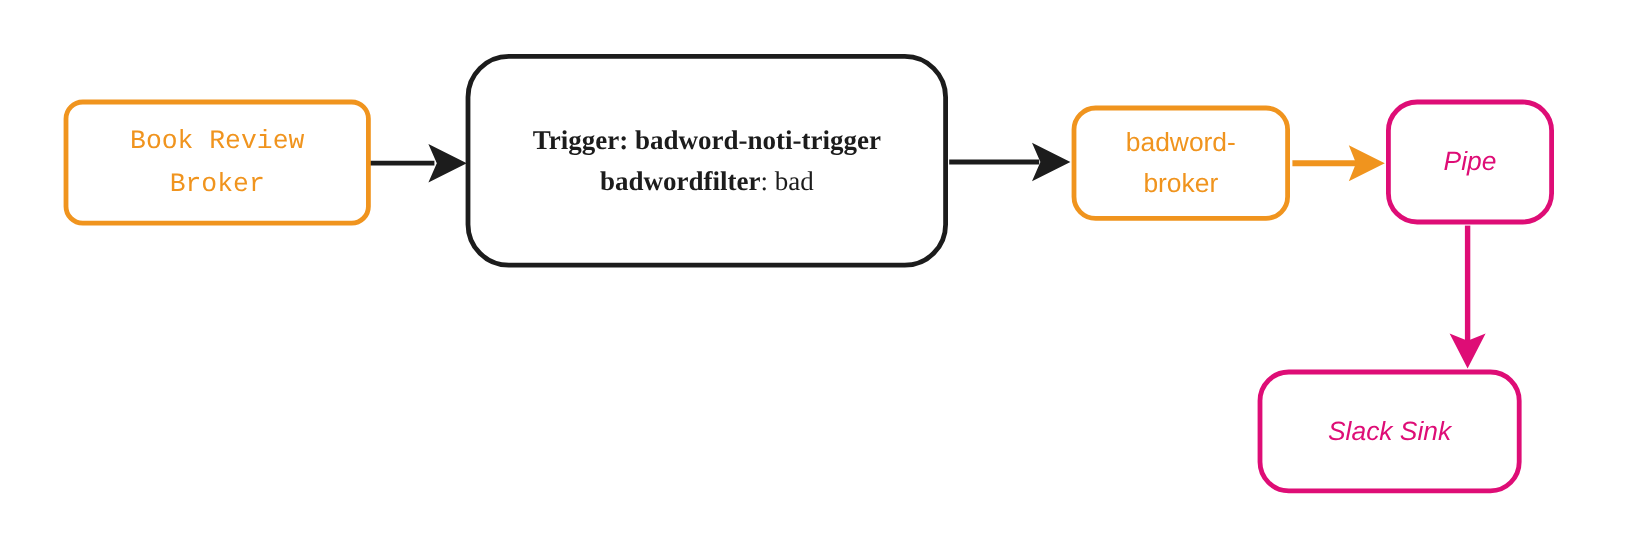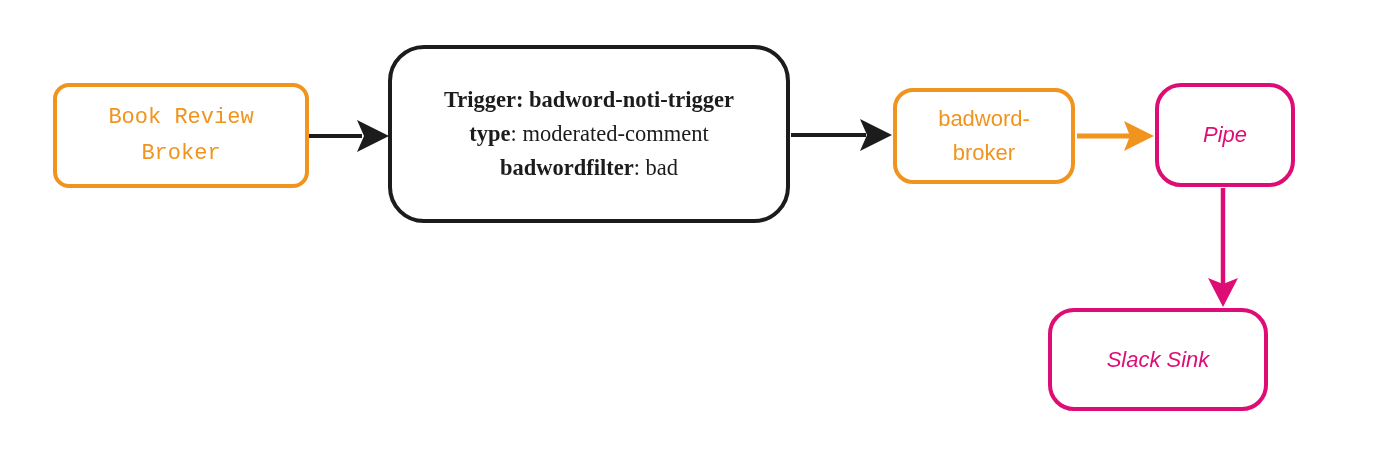--- a/index.html
+++ b/index.html
@@ -101,21 +101,20 @@
     </g>
   </svg>
 
   <div class="node node-orange node-book-review">
     <span class="line">Book Review</span>
     <span class="line">Broker</span>
   </div>
 
   <div class="node node-black node-trigger">
     <span class="tline"><b>Trigger: badword-noti-trigger</b></span>
-    <span class="tline"><b>type</b><span>: moderated-comment</span></span>
     <span class="tline"><b>badwordfilter</b><span>: bad</span></span>
   </div>
 
   <div class="node node-orange node-badword-broker">
     <span class="line">badword-</span>
     <span class="line">broker</span>
   </div>
 
   <div class="node node-pink node-pipe">
     <span class="line">Pipe</span>

